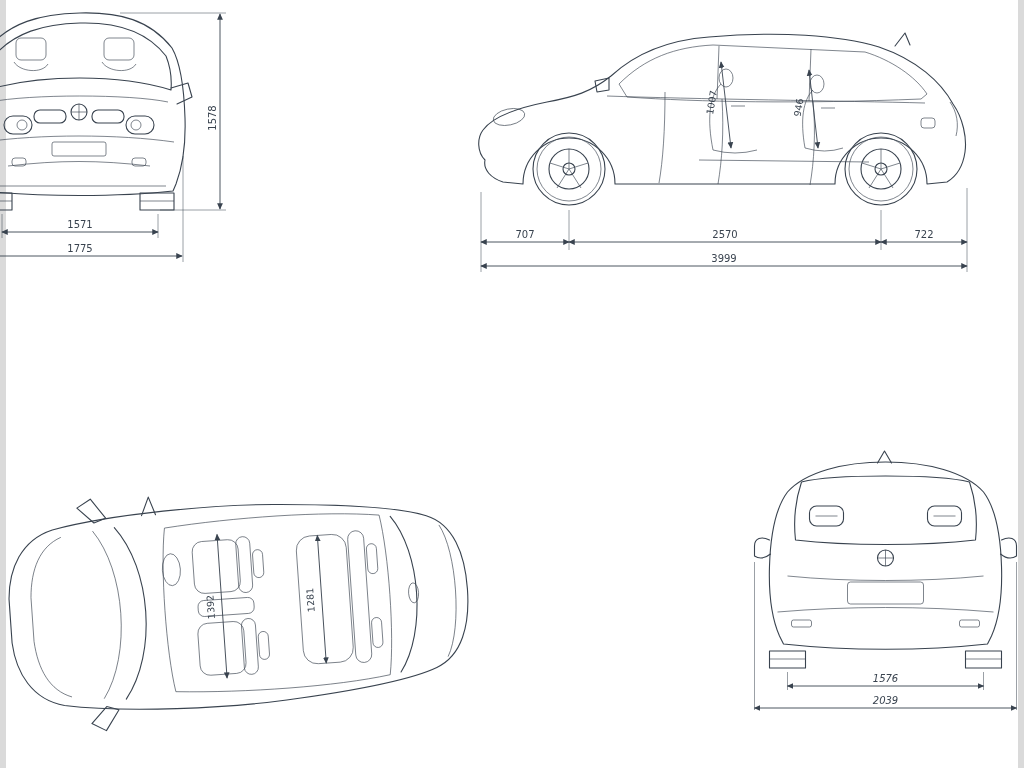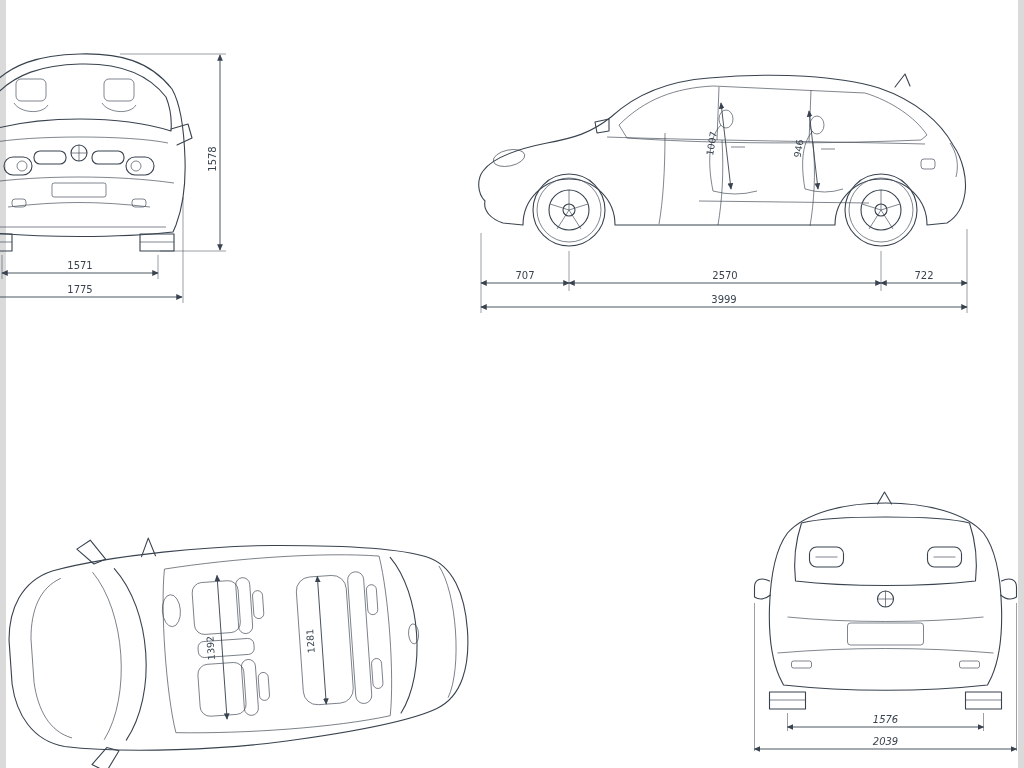--- a/index.html
+++ b/index.html
@@ -2,21 +2,21 @@
 <html><head>
 <meta charset="utf-8">
 <style>
   * { margin:0; padding:0; box-sizing:border-box; }
   html,body { width:1024px; height:768px; background:#ffffff; overflow:hidden;
               font-family:"DejaVu Sans", sans-serif; }
   body { position:relative; }
   .edge { position:absolute; top:0; width:6px; height:768px; background:#dadada; }
   .edge.left { left:0; }
   .edge.right { left:1018px; }
-  .panel { position:absolute;margin-top:41px; }
+  .panel { position:absolute; }
   svg { display:block; }
   .ln   { fill:none; stroke:#39434f; stroke-width:1.1; stroke-linecap:round; stroke-linejoin:round; }
   .thin { fill:none; stroke:#39434f; stroke-width:0.7; stroke-linejoin:round; opacity:.92; }
   .dim  { fill:none; stroke:#39434f; stroke-width:0.9; }
   .ext  { fill:none; stroke:#39434f; stroke-width:0.6; opacity:.85; }
   .lbl  { fill:#39434f; font-size:10px; font-family:"DejaVu Sans", sans-serif; text-anchor:middle; }
   .lbl.s{ font-size:9.5px; }
 </style>
 </head>
 <body>

